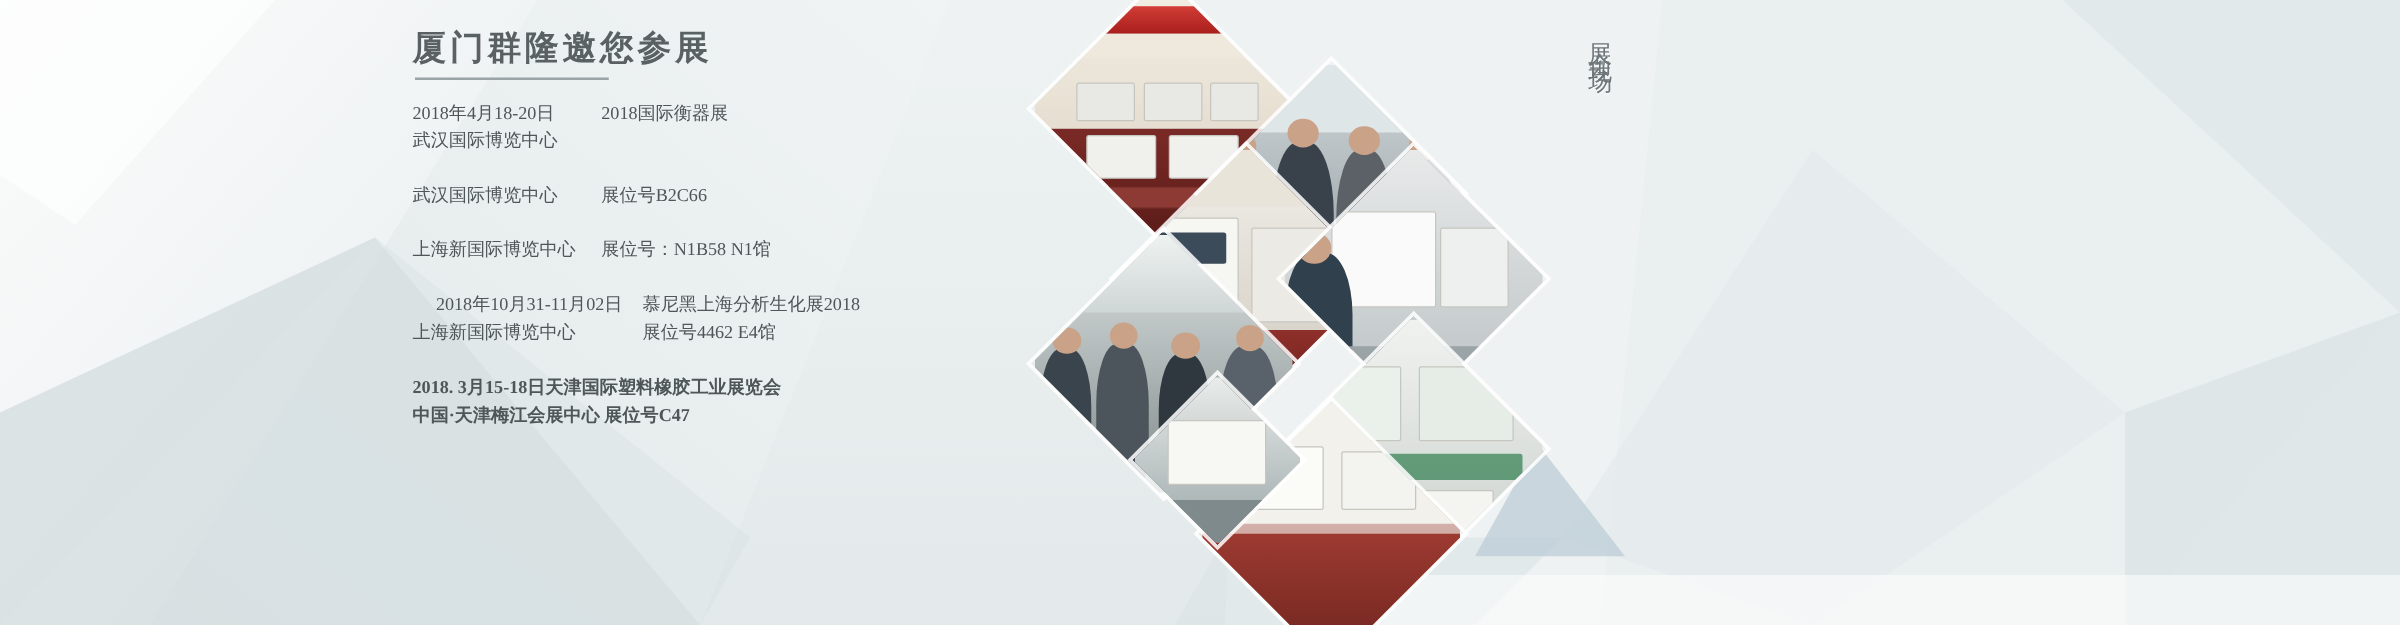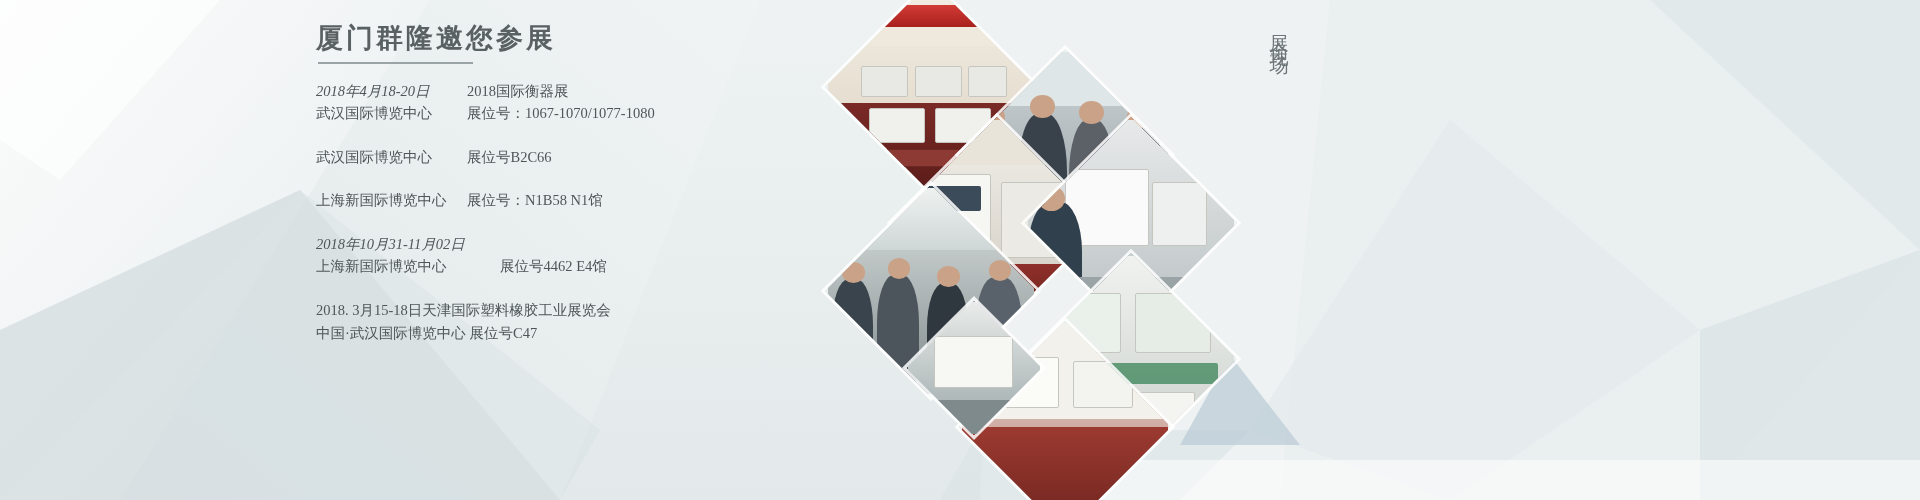--- a/index.html
+++ b/index.html
@@ -11,41 +11,41 @@
   #banner{
     position:relative;width:1920px;height:500px;overflow:hidden;
     background:linear-gradient(115deg,#f7f9f9 0%,#eef2f2 28%,#e6ebec 52%,#dfe6e7 70%,#e9eeef 88%,#f3f6f6 100%);
   }
   
   .facets{position:absolute;inset:0;pointer-events:none;}
   .facets svg{display:block;width:1920px;height:500px;}
 
   
   #text-col{
-    position:absolute;left:316px;top:22px;width:760px;height:470px;
+    position:absolute;left:330px;top:22px;width:760px;height:470px;
   }
   #headline{
     font-size:27px;letter-spacing:3px;color:#5a6163;
     font-family:"Liberation Serif","DejaVu Serif",serif;
     line-height:1.25;margin:0 0 4px 0;white-space:nowrap;
   }
   #headline-rule{
     width:155px;height:2px;background:#9aa4a6;margin:6px 0 16px 2px;
   }
   .event{margin-bottom:21px;}
   .event .row{
     display:flex;align-items:baseline;
     font-size:14.5px;color:#4f5658;line-height:1.55;white-space:nowrap;
   }
-  .event .date{width:135px;flex:0 0 135px;letter-spacing:0px;font-style:italic;}
+  .event .date{width:135px;flex:0 0 135px;letter-spacing:0px;}
   .event .venue{width:135px;flex:0 0 135px;letter-spacing:0px;}
   .event .name{padding-left:16px;}
   .event .booth{padding-left:16px;}
   
-  .event.plain .row{display:block;}
+  .event.plain .row{display:block;font-weight:bold;}
   .event.plain .line{font-size:14.5px;color:#4f5658;line-height:1.6;white-space:nowrap;}
 
   
   #vertical-caption{
     position:absolute;left:1266px;top:20px;
     writing-mode:vertical-rl;text-orientation:upright;
     font-size:19px;letter-spacing:7px;color:#6d7578;
     font-family:"Liberation Serif","DejaVu Serif",serif;
     text-shadow:0 1px 1px rgba(255,255,255,.6);
   }
@@ -226,52 +226,52 @@
     <h1 id="headline">厦门群隆邀您参展</h1>
     <div id="headline-rule"></div>
 
     <div class="event">
       <div class="row">
         <span class="date">2018年4月18-20日</span>
         <span class="name">2018国际衡器展</span>
       </div>
       <div class="row">
         <span class="venue">武汉国际博览中心</span>
-        <span class="booth">展位号：1067-1070/1077-1080</span>
       </div>
     </div>
 
 
     <div class="event">
       <div class="row">
         <span class="venue">武汉国际博览中心</span>
         <span class="booth">展位号B2C66</span>
       </div>
     </div>
 
     <div class="event">
       <div class="row">
         <span class="venue">上海新国际博览中心</span>
         <span class="booth">展位号：N1B58 N1馆</span>
       </div>
     </div>
 
     <div class="event">
       <div class="row">
-        <span class="date" style="flex:0 0 168px;width:168px;">2018年10月31-11月02日</span>
+        <span class="date" style="flex:0 0 168px;width:168px;text-align:right;">2018年10月31-11月02日</span>
+        <span class="name">慕尼黑上海分析生化展2018</span>
       </div>
       <div class="row">
         <span class="venue" style="flex:0 0 168px;width:168px;">上海新国际博览中心</span>
         <span class="booth">展位号4462 E4馆</span>
       </div>
     </div>
 
     <div class="event plain">
       <div class="row">
         <span class="line">2018. 3月15-18日天津国际塑料橡胶工业展览会</span>
       </div>
       <div class="row">
-        <span class="line">中国·武汉国际博览中心        展位号C47</span>
+        <span class="line">中国·天津梅江会展中心        展位号C47</span>
       </div>
     </div>
 
   </div>
 </div>
 
 </body></html>

